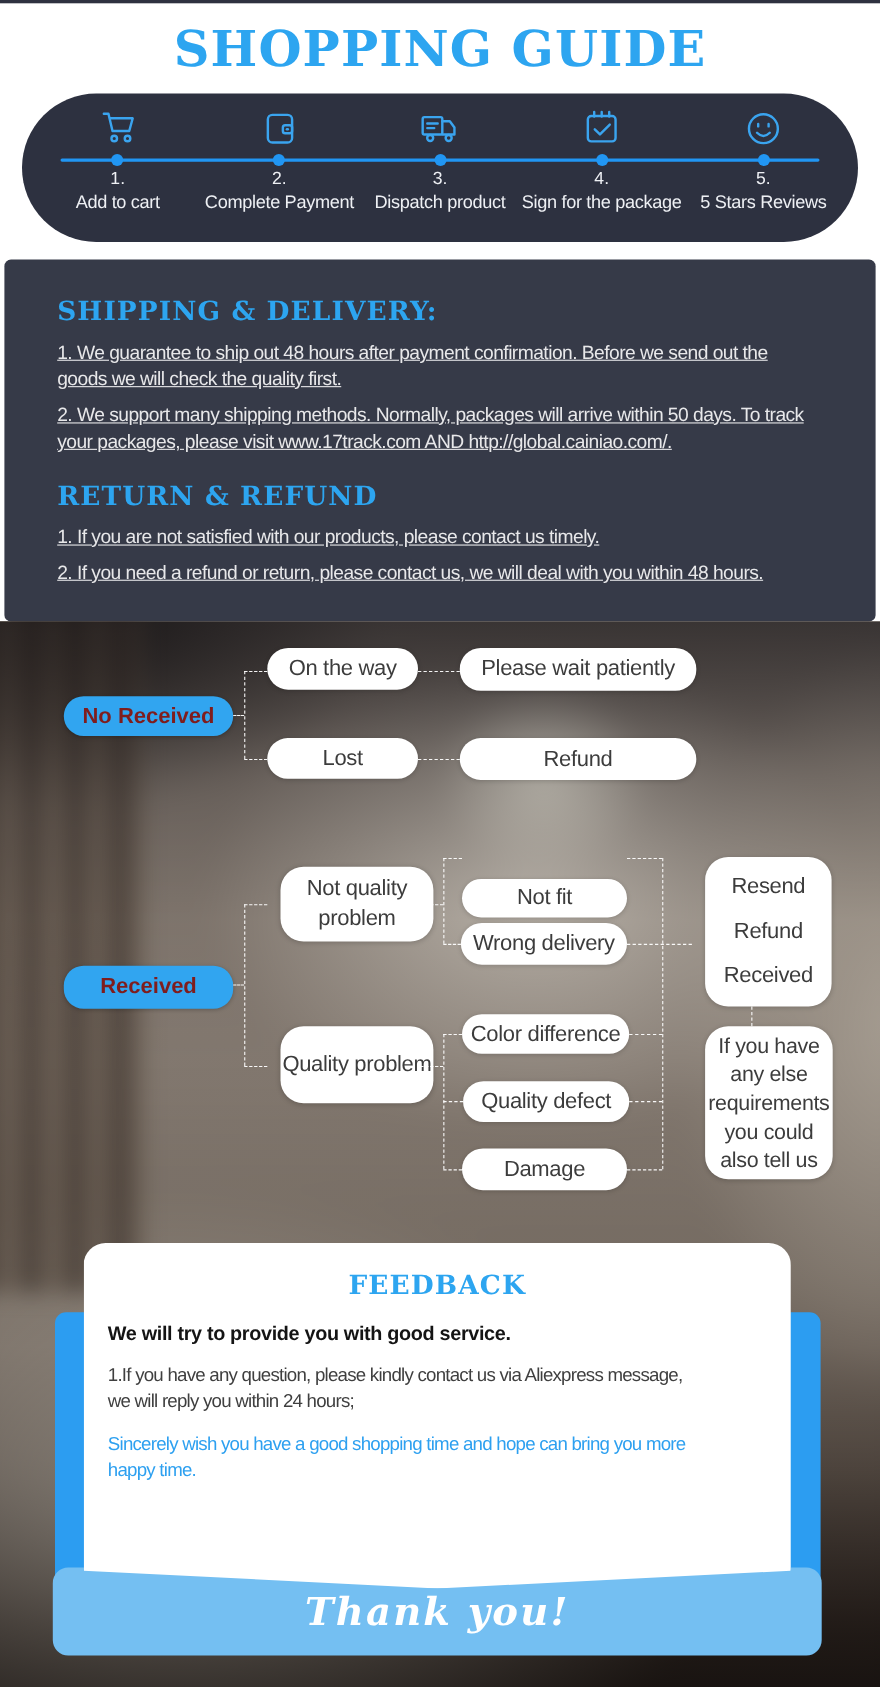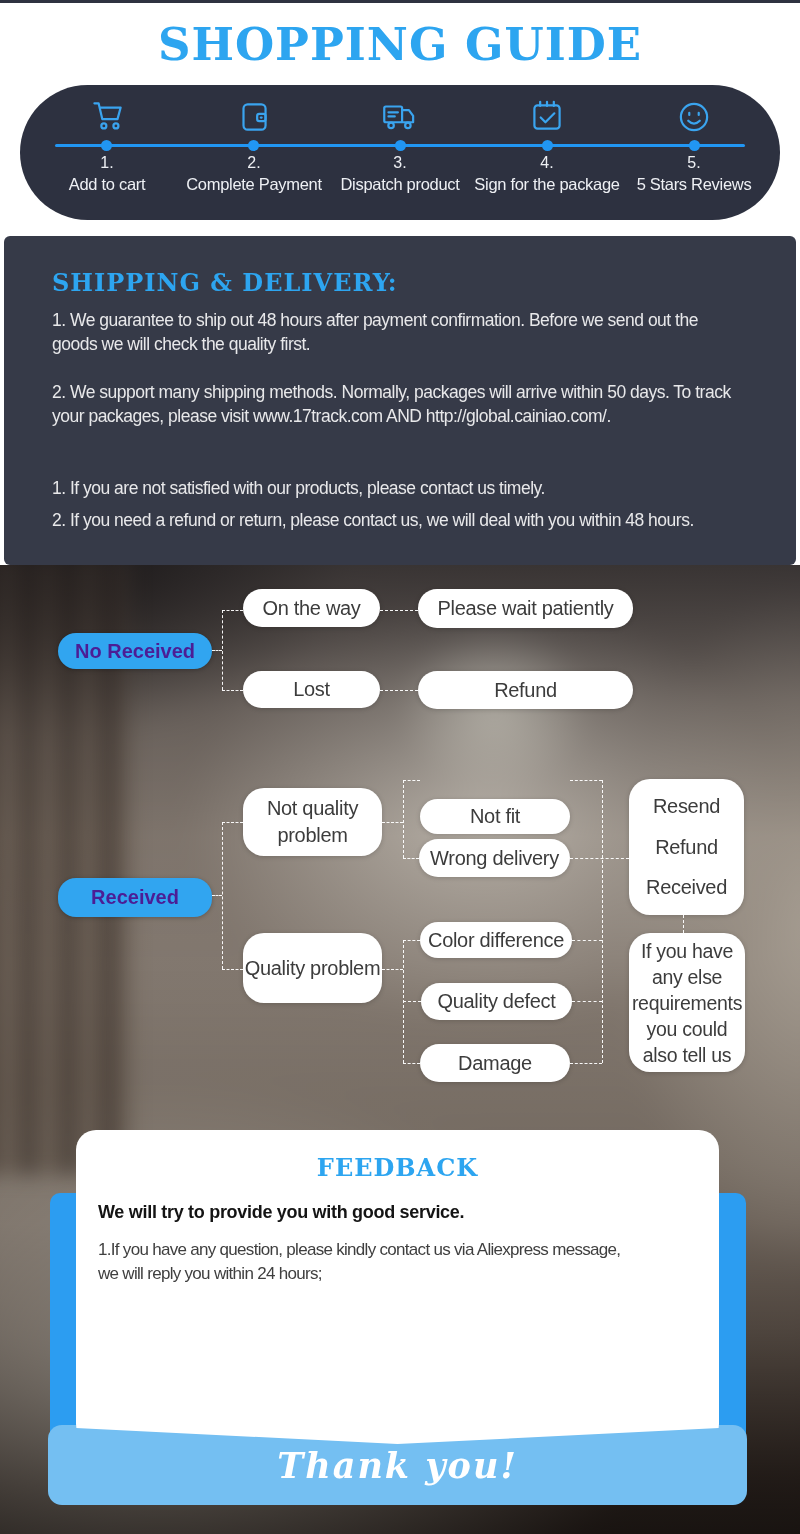--- a/index.html
+++ b/index.html
@@ -20,47 +20,47 @@
   .step-icon{display:block;margin:0 auto;height:42px;}
   .step-num{margin-top:16px;font-size:16px;}
   .step-label{margin-top:3px;font-size:16.5px;letter-spacing:-0.3px;white-space:nowrap;}
   .icon-stroke{stroke:#3aa4ef;fill:none;stroke-width:2.1;stroke-linecap:round;stroke-linejoin:round;}
 
   
   .info-section{left:4px;top:236px;width:792px;height:329px;background:#363a48;border-radius:6px;}
   .stencil{font-family:"DejaVu Serif",serif;font-weight:bold;color:#2da5f0;letter-spacing:1px;}
   .info-h{font-size:24px;}
   .info-p{color:#e8e8ea;font-size:17.5px;letter-spacing:-0.5px;line-height:24px;
-          white-space:pre-line;width:730px;}
+          white-space:pre-line;width:730px;text-decoration:underline;}
 
   
   .photo{left:0;top:565px;width:800px;height:969px;overflow:hidden;background:#5a5149;}
   .photo-inner{position:absolute;left:-30px;top:-30px;width:860px;height:1029px;
     filter:blur(13px);
     background:
       radial-gradient(420px 260px at 10% 2%, rgba(20,16,14,.95), rgba(20,16,14,0) 70%),
       radial-gradient(140px 120px at 61% 17%, rgba(248,243,228,.95), rgba(248,243,228,0) 70%),
       radial-gradient(420px 300px at 60% 27%, rgba(230,223,211,.85), rgba(230,223,211,0) 72%),
       radial-gradient(300px 500px at 99% 38%, rgba(214,204,188,.75), rgba(214,204,188,0) 70%),
       radial-gradient(700px 420px at 22% 82%, rgba(218,209,195,.8), rgba(218,209,195,0) 72%),
       linear-gradient(180deg,#4a433f 0%,#8c8177 16%,#9a8e82 42%,#8b7f72 62%,#6a5d52 78%,#332822 92%,#221a16 100%);}
   .curtains{position:absolute;left:-20px;top:-10px;width:150px;height:620px;filter:blur(10px);
     background:repeating-linear-gradient(90deg, rgba(55,43,35,.65) 0 16px, rgba(98,82,66,.5) 16px 40px);}
   .photo-overlay{position:absolute;left:0;top:0;width:800px;height:969px;
     background:linear-gradient(180deg, rgba(28,26,30,.5) 0%, rgba(28,26,30,.18) 28%,
                rgba(28,26,30,.22) 68%, rgba(12,10,9,.55) 100%);}
 
   
-  .pill-blue{background:#31a5f0;border-radius:18px;color:#4c1d95;font-weight:bold;font-size:20px;
+  .pill-blue{background:#31a5f0;border-radius:18px;color:#7f1d1d;font-weight:bold;font-size:20px;
     display:flex;align-items:center;justify-content:center;box-shadow:0 1px 4px rgba(0,0,0,.25);}
   .node{background:#ffffff;color:#3c3c3c;font-size:20px;letter-spacing:-0.3px;
     display:flex;align-items:center;justify-content:center;text-align:center;
     box-shadow:0 1px 5px rgba(0,0,0,.18);}
   .node-pill{border-radius:19px;}
-  .node-box{border-radius:21px;line-height:27px;}
+  .node-box{border-radius:21px;line-height:27px;margin-left:12px;}
   .dash-h{border-top:1px dashed rgba(255,255,255,.95);height:0;}
   .dash-v{border-left:1px dashed rgba(255,255,255,.95);width:0;}
 
   
   .side-blue{left:50px;top:1193px;width:696px;height:270px;background:#2c9df1;border-radius:10px;}
   .thanks-banner{left:48px;top:1425px;width:699px;height:80px;background:#74bff2;border-radius:14px;
     display:flex;align-items:center;justify-content:center;}
   .thanks-text{font-family:"DejaVu Serif",serif;font-style:italic;font-weight:bold;
     font-size:35px;color:#ffffff;letter-spacing:2px;}
   .fb-card{left:76px;top:1130px;width:643px;height:314px;background:#ffffff;border-radius:20px;
@@ -147,22 +147,23 @@
         </svg>
       <div class="step-num">5.</div>
       <div class="step-label">5 Stars Reviews</div>
     </div>
   </div>
 
   <div class="abs info-section">
     <div class="abs stencil info-h" style="left:48px;top:32px;">SHIPPING &amp; DELIVERY:</div>
     <div class="abs info-p" style="left:48px;top:72px;">1. We guarantee to ship out 48 hours after payment confirmation. Before we send out the
 goods we will check the quality first.</div>
-    <div class="abs info-p" style="left:48px;top:144px;">2. We support many shipping methods. Normally, packages will arrive within 50 days. To track
+    <div class="abs info-p" style="left:48px;top:129px;">2. We support many shipping methods. Normally, packages will arrive within 50 days. To track
 your packages, please visit www.17track.com AND http://global.cainiao.com/.</div>
+    <div class="abs stencil info-h" style="left:48px;top:200px;">RETURN &amp; REFUND</div>
     <div class="abs info-p" style="left:48px;top:240px;">1. If you are not satisfied with our products, please contact us timely.</div>
     <div class="abs info-p" style="left:48px;top:272px;">2. If you need a refund or return, please contact us, we will deal with you within 48 hours.</div>
   </div>
 
   <div class="abs photo">
     <div class="photo-inner"></div>
     <div class="curtains"></div>
     <div class="photo-overlay"></div>
   </div>
 
@@ -221,15 +222,17 @@
 
   <div class="abs side-blue"></div>
   <div class="abs thanks-banner">
     <div class="thanks-text">Thank you!</div>
   </div>
   <div class="abs fb-card">
     <div class="stencil fb-head">FEEDBACK</div>
     <div class="fb-intro">We will try to provide you with good service.</div>
     <div class="fb-p">1.If you have any question, please kindly contact us via Aliexpress message,
 we will reply you within 24 hours;</div>
+    <div class="fb-p fb-wish">Sincerely wish you have a good shopping time and hope can bring you more
+happy time.</div>
   </div>
 
 </div>
 
 </body></html>

